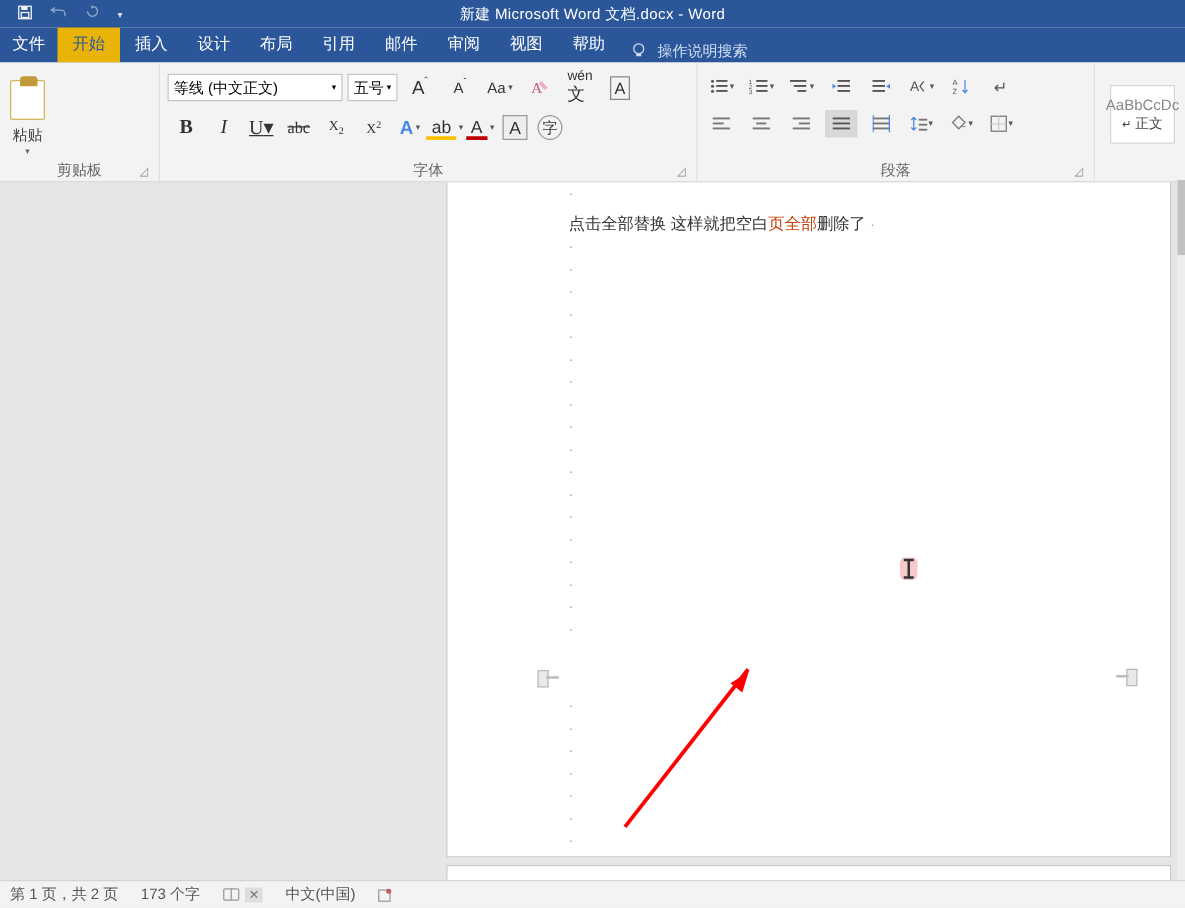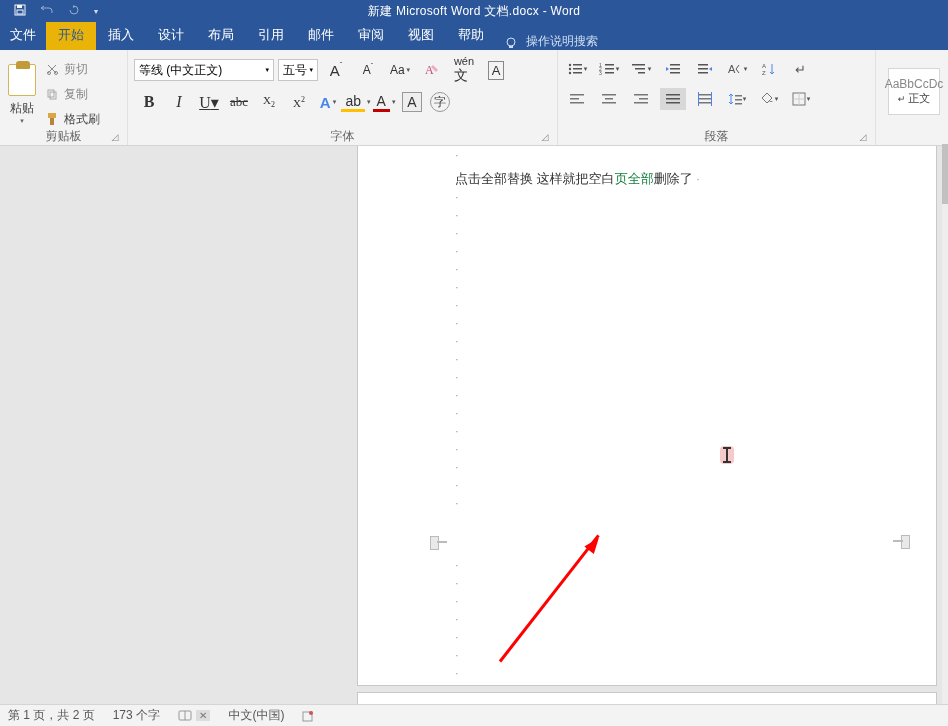--- a/index.html
+++ b/index.html
@@ -47,21 +47,21 @@
       font-size: 13px;
       cursor: pointer;
     }
     .tab.file { padding-left: 10px; padding-right: 10px; }
     .tab.active {
       background: #eab308;
       color: #2b579a;
     }
     .tell {
       display: flex;
-      align-items: flex-end;
+      align-items: flex-start;
       color: #d0dff3;
       padding-left: 8px;
       gap: 8px;
     }
     .ribbon {
       background: #f3f3f3;
       border-bottom: 1px solid #d4d4d4;
       height: 96px;
       display: flex;
       align-items: stretch;
@@ -183,21 +183,21 @@
     }
     .page-gap {
       position:absolute; left:357px; top:540px; width:580px; height:6px; background:#e6e6e6;
     }
     .content{
       position:absolute; left:455px; top:0px; width:460px;
       font-size:13px; color:#333; line-height:18px;
     }
     .content p{margin:0;}
     .dot{color:#999; font-size:11px; line-height:18px;}
-    .link{color:#15803d;text-align:right;}
+    .link{color:#c2410c;text-align:right;}
     .margin-l{position:absolute; left:432px; top:389px; width:18px; height:12px; }
     .margin-l::before{content:"";position:absolute;left:0; top:0; width:7px;height:12px;border:1px solid #bbb; background:#e9e9e9;}
     .margin-l::after{content:"";position:absolute;left:7px; top:5px; width:10px;height:2px;background:#bbb;}
     .margin-l{left:430px; top:390px;}
     .margin-r{position:absolute; left:892px; top:389px; width:18px; height:12px;}
     .margin-r::before{content:"";position:absolute;right:0; top:0; width:7px;height:12px;border:1px solid #bbb; background:#e9e9e9;}
     .margin-r::after{content:"";position:absolute;right:7px; top:5px; width:10px;height:2px;background:#bbb;}
     .cursor-img{
       position:absolute; left:720px; top:300px;
       width:14px; height:18px;
@@ -298,44 +298,20 @@
 
 <div class="ribbon">
 
   <div class="group" style="width:128px;">
     <div class="group-body">
       <div class="clip-main">
         <div class="clip-icon"></div>
         <div class="clip-txt">粘贴</div>
         <div class="chev-d" style="color:#666">▾</div>
       </div>
-      <div class="clip-side">
-        <div class="row">
-          <svg width="12" height="12" viewBox="0 0 12 12" class="cut">
-              <path d="M2 2 L10 10 M10 2 L2 10" stroke="#888" fill="none"></path>
-              <circle cx="3" cy="10" r="1.5" fill="none" stroke="#888"></circle>
-              <circle cx="10" cy="10" r="1.5" fill="none" stroke="#888"></circle>
-            </svg>
-          <span>剪切</span>
-        </div>
-        <div class="row">
-          <svg width="12" height="12" viewBox="0 0 12 12">
-              <rect x="2" y="2" width="6" height="7" fill="none" stroke="#aaa"></rect>
-              <rect x="4" y="4" width="6" height="7" fill="none" stroke="#aaa"></rect>
-            </svg>
-          <span>复制</span>
-        </div>
-        <div class="row act">
-          <svg width="12" height="14" viewBox="0 0 12 14">
-              <rect x="2" y="1" width="8" height="5" fill="#d9a648"></rect>
-              <rect x="4" y="6" width="4" height="7" fill="#b58635"></rect>
-            </svg>
-          <span>格式刷</span>
-        </div>
-      </div>
     </div>
     <div class="group-label">
       <span>剪贴板</span>
       <span class="launcher">◿</span>
     </div>
   </div>
 
   <div class="group" style="width:430px;">
     <div class="group-body" style="flex-direction:column; align-items:flex-start; padding-top:4px;">
       <div class="font-top">

